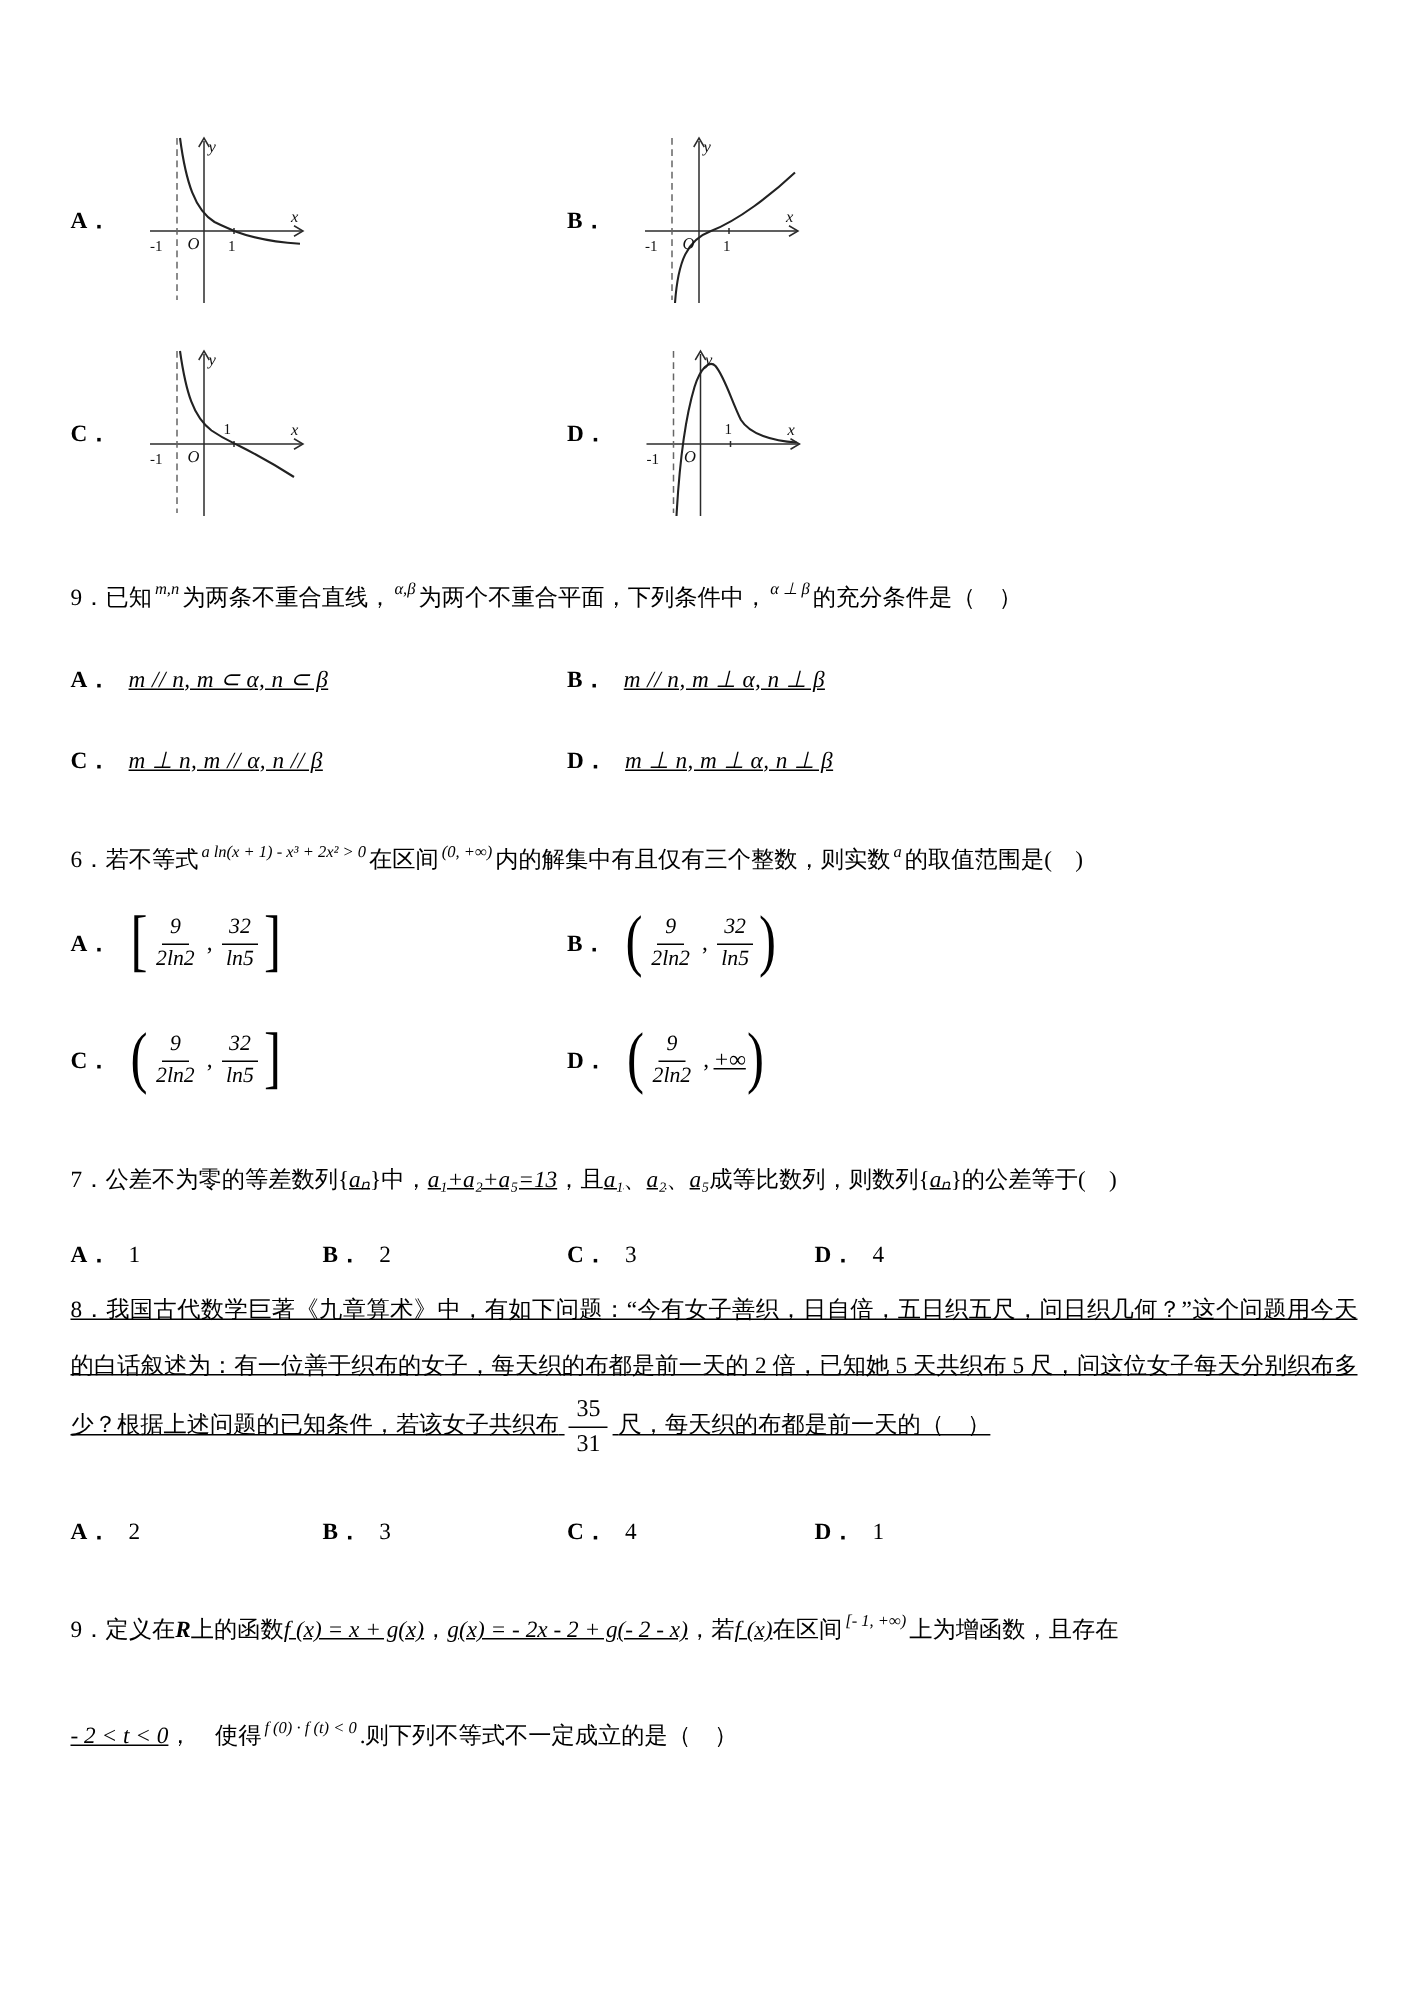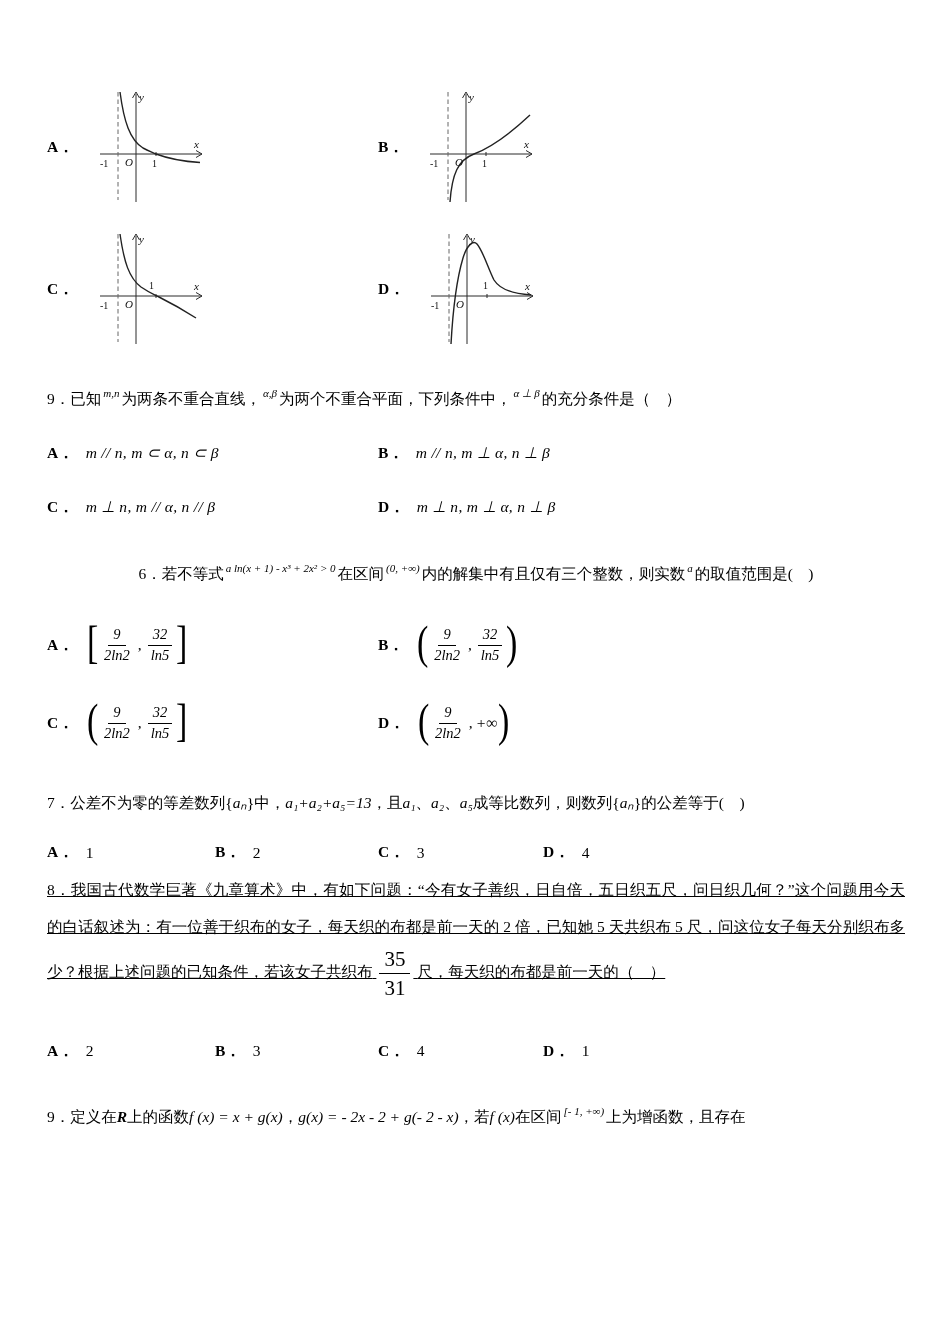--- a/index.html
+++ b/index.html
@@ -7,21 +7,21 @@
     width: 950px; height: 1344px;
     background: #ffffff; color: #000;
     font-family: "Liberation Serif", serif;
     font-size: 15.5px;
     overflow: hidden;
   }
   .page { padding: 88px 45px 40px 47px; }
 
   
   .seg-t  { font-style: normal; }
-  .seg-m  { font-style: italic; font-family: "Liberation Serif", serif; }
+  .seg-m  { font-style: italic; font-family: "Liberation Serif", serif; text-decoration: underline; }
   .seg-mb { font-style: italic; font-weight: bold; }
   .seg-msup {
     font-style: italic; font-family: "Liberation Serif", serif;
     position: relative; top: -7px; font-size: 11px;
     padding: 0 2px;
   }
   .q-text { line-height: 30px; }
 
   
   .two-col  { display: grid; grid-template-columns: 331px auto; }
@@ -45,35 +45,35 @@
 
   
   .frac {
     display: inline-flex; flex-direction: column; align-items: center;
     vertical-align: middle; font-style: italic;
     font-family: "Liberation Serif", serif;
     font-size: 14.5px; line-height: 1.35; margin: 0 3px;
   }
   .frac .num { border-bottom: 1.2px solid #000; padding: 0 5px; }
   .frac .den { padding: 0 2px; }
-  .frac.upright { font-style: normal; font-size: 21px; justify-content: center; }
+  .frac.upright { font-style: normal; font-size: 16px; justify-content: center; }
   .big-br {
     display: inline-block; font-family: "Liberation Serif", serif;
     font-size: 40px; font-weight: 300; line-height: 0.9;
     transform: scaleY(1.15) scaleX(0.85);
     vertical-align: middle; position: relative; top: -2px;
   }
   .sep { font-style: normal; margin: 0 3px; vertical-align: middle; }
 
   
   #q5 .q-text { margin-bottom: 22px; }
   #q5 .opt-row { margin-bottom: 22px; height: 32px; align-items: center; }
   #q5 { margin-bottom: 36px; }
 
-  #q6 .q-text { margin-bottom: 24px; text-align: center; }
+  #q6 .q-text { margin-bottom: 8px; }
   #q6 .opt-row { margin-bottom: 16px; min-height: 62px; align-items: center; }
   #q6 { margin-bottom: 34px; }
 
   #q7 .q-text { margin-bottom: 24px; }
   #q7 { margin-bottom: 8px; }
 
   .q8-para { line-height: 37px; text-align: justify; margin-bottom: 38px; text-decoration: underline; }
   #q8 .opt-row { margin-bottom: 6px; }
   #q8 { margin-bottom: 24px; }
 
@@ -293,15 +293,16 @@
       </div>
       <div class="option">
         <span class="opt-label">D．</span>
         <span class="opt-val">1</span>
       </div>
     </div>
   </div>
 
   <div class="question" id="q9">
     <div class="q-text"><span class="seg-t">9．定义在</span><span class="seg-mb">R</span><span class="seg-t">上的函数</span><span class="seg-m">f (x) = x + g(x)</span><span class="seg-t">，</span><span class="seg-m">g(x) = - 2x - 2 + g(- 2 - x)</span><span class="seg-t">，若</span><span class="seg-m">f (x)</span><span class="seg-t">在区间</span><span class="seg-msup">[- 1, +∞)</span><span class="seg-t">上为增函数，且存在</span></div>
+    <div class="q-text q9-line2"><span class="seg-m">- 2 &lt; t &lt; 0</span><span class="seg-t">，　使得</span><span class="seg-msup">f (0) · f (t) &lt; 0</span><span class="seg-t">.则下列不等式不一定成立的是（　）</span></div>
   </div>
 
 </div>
 
 </body></html>

